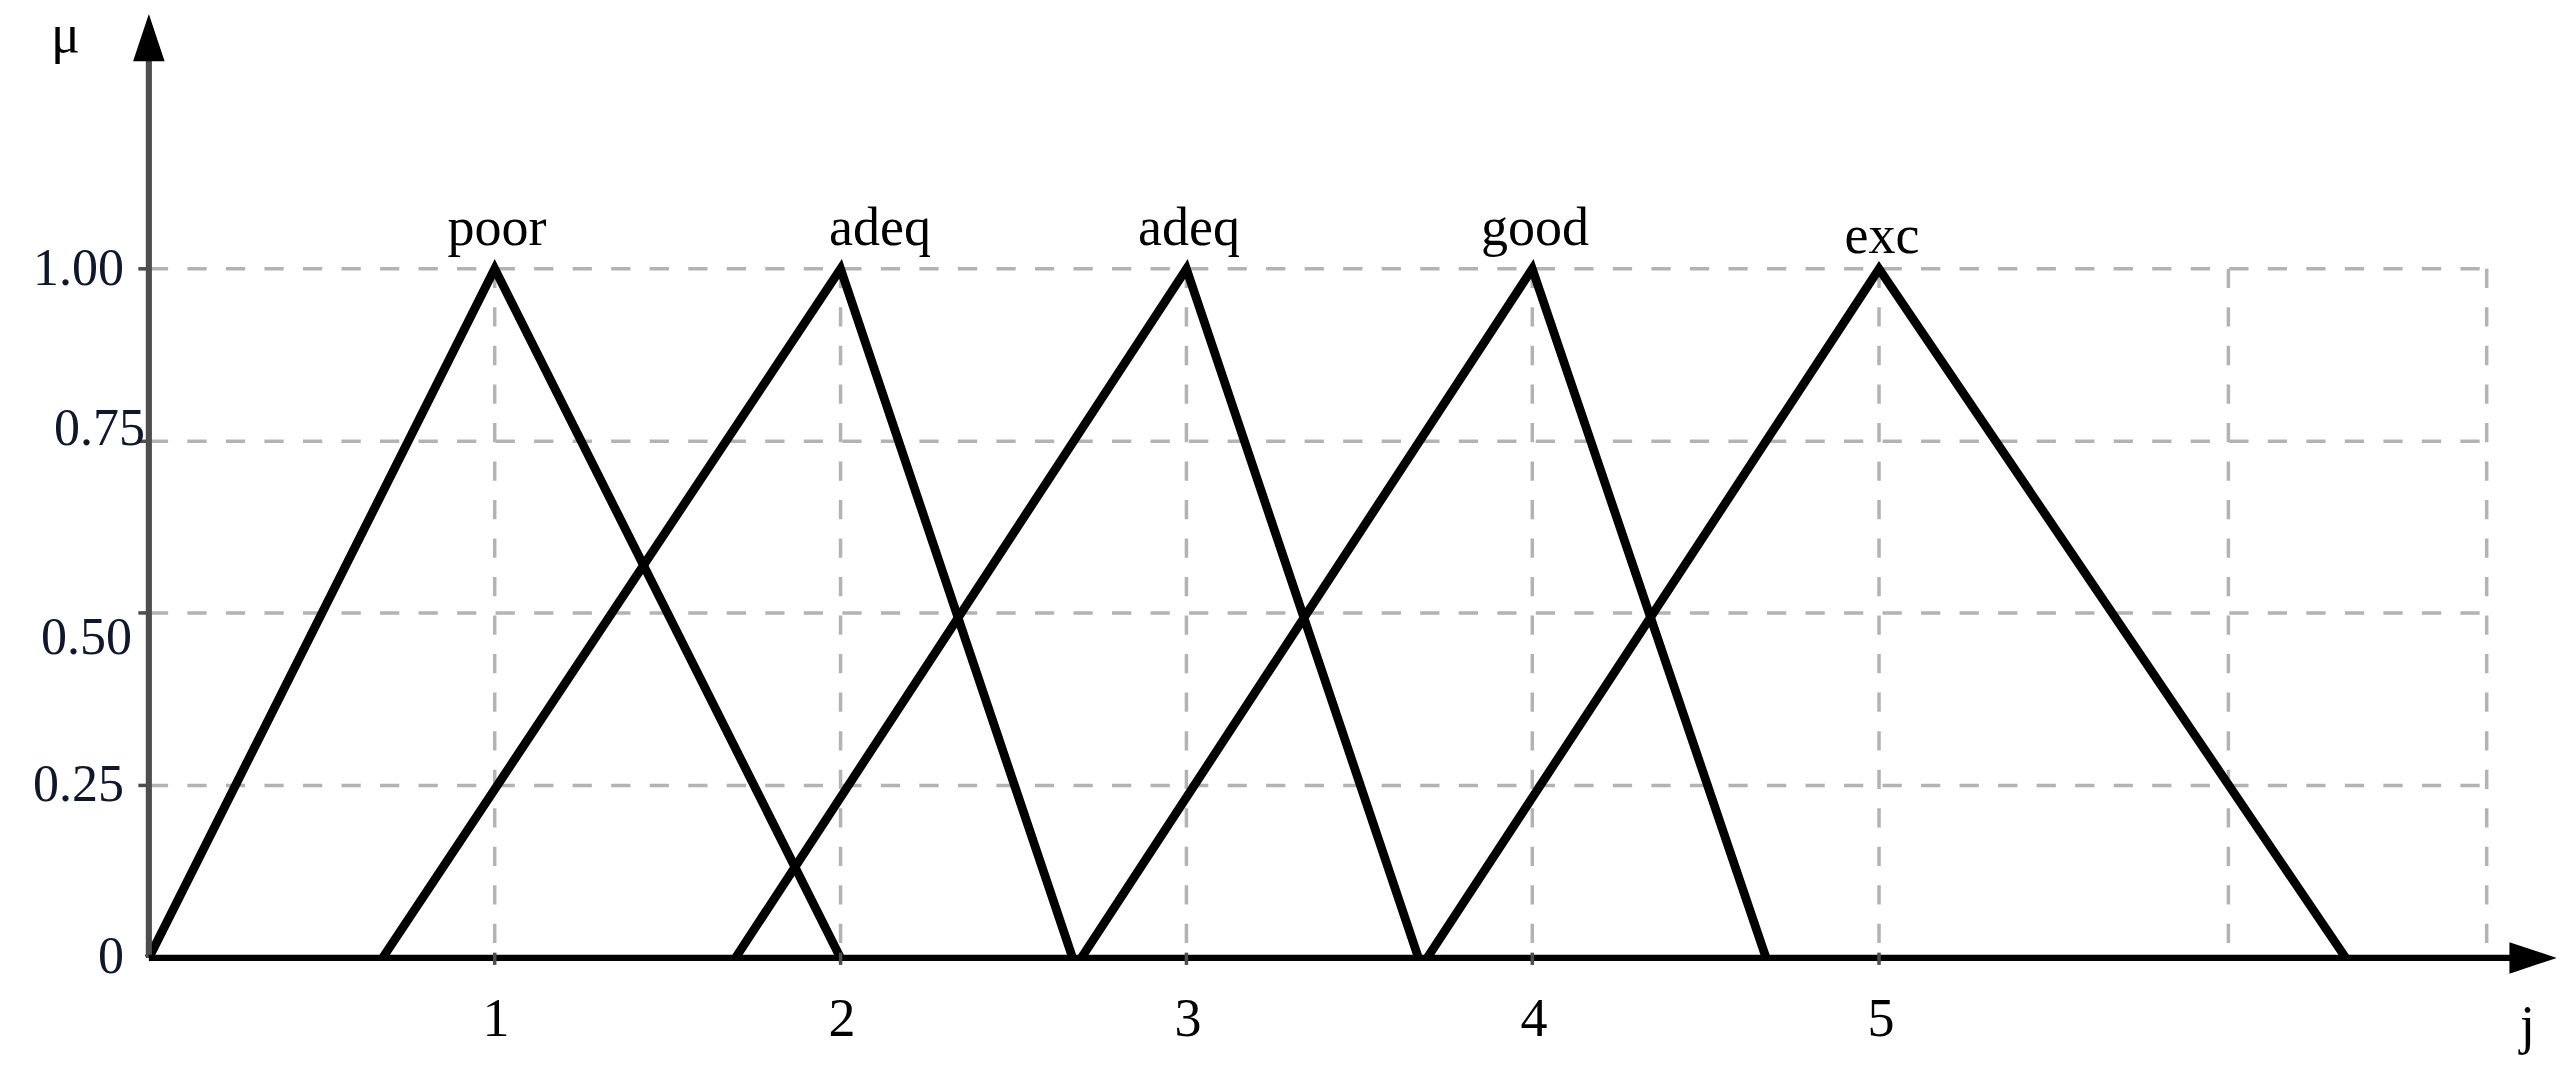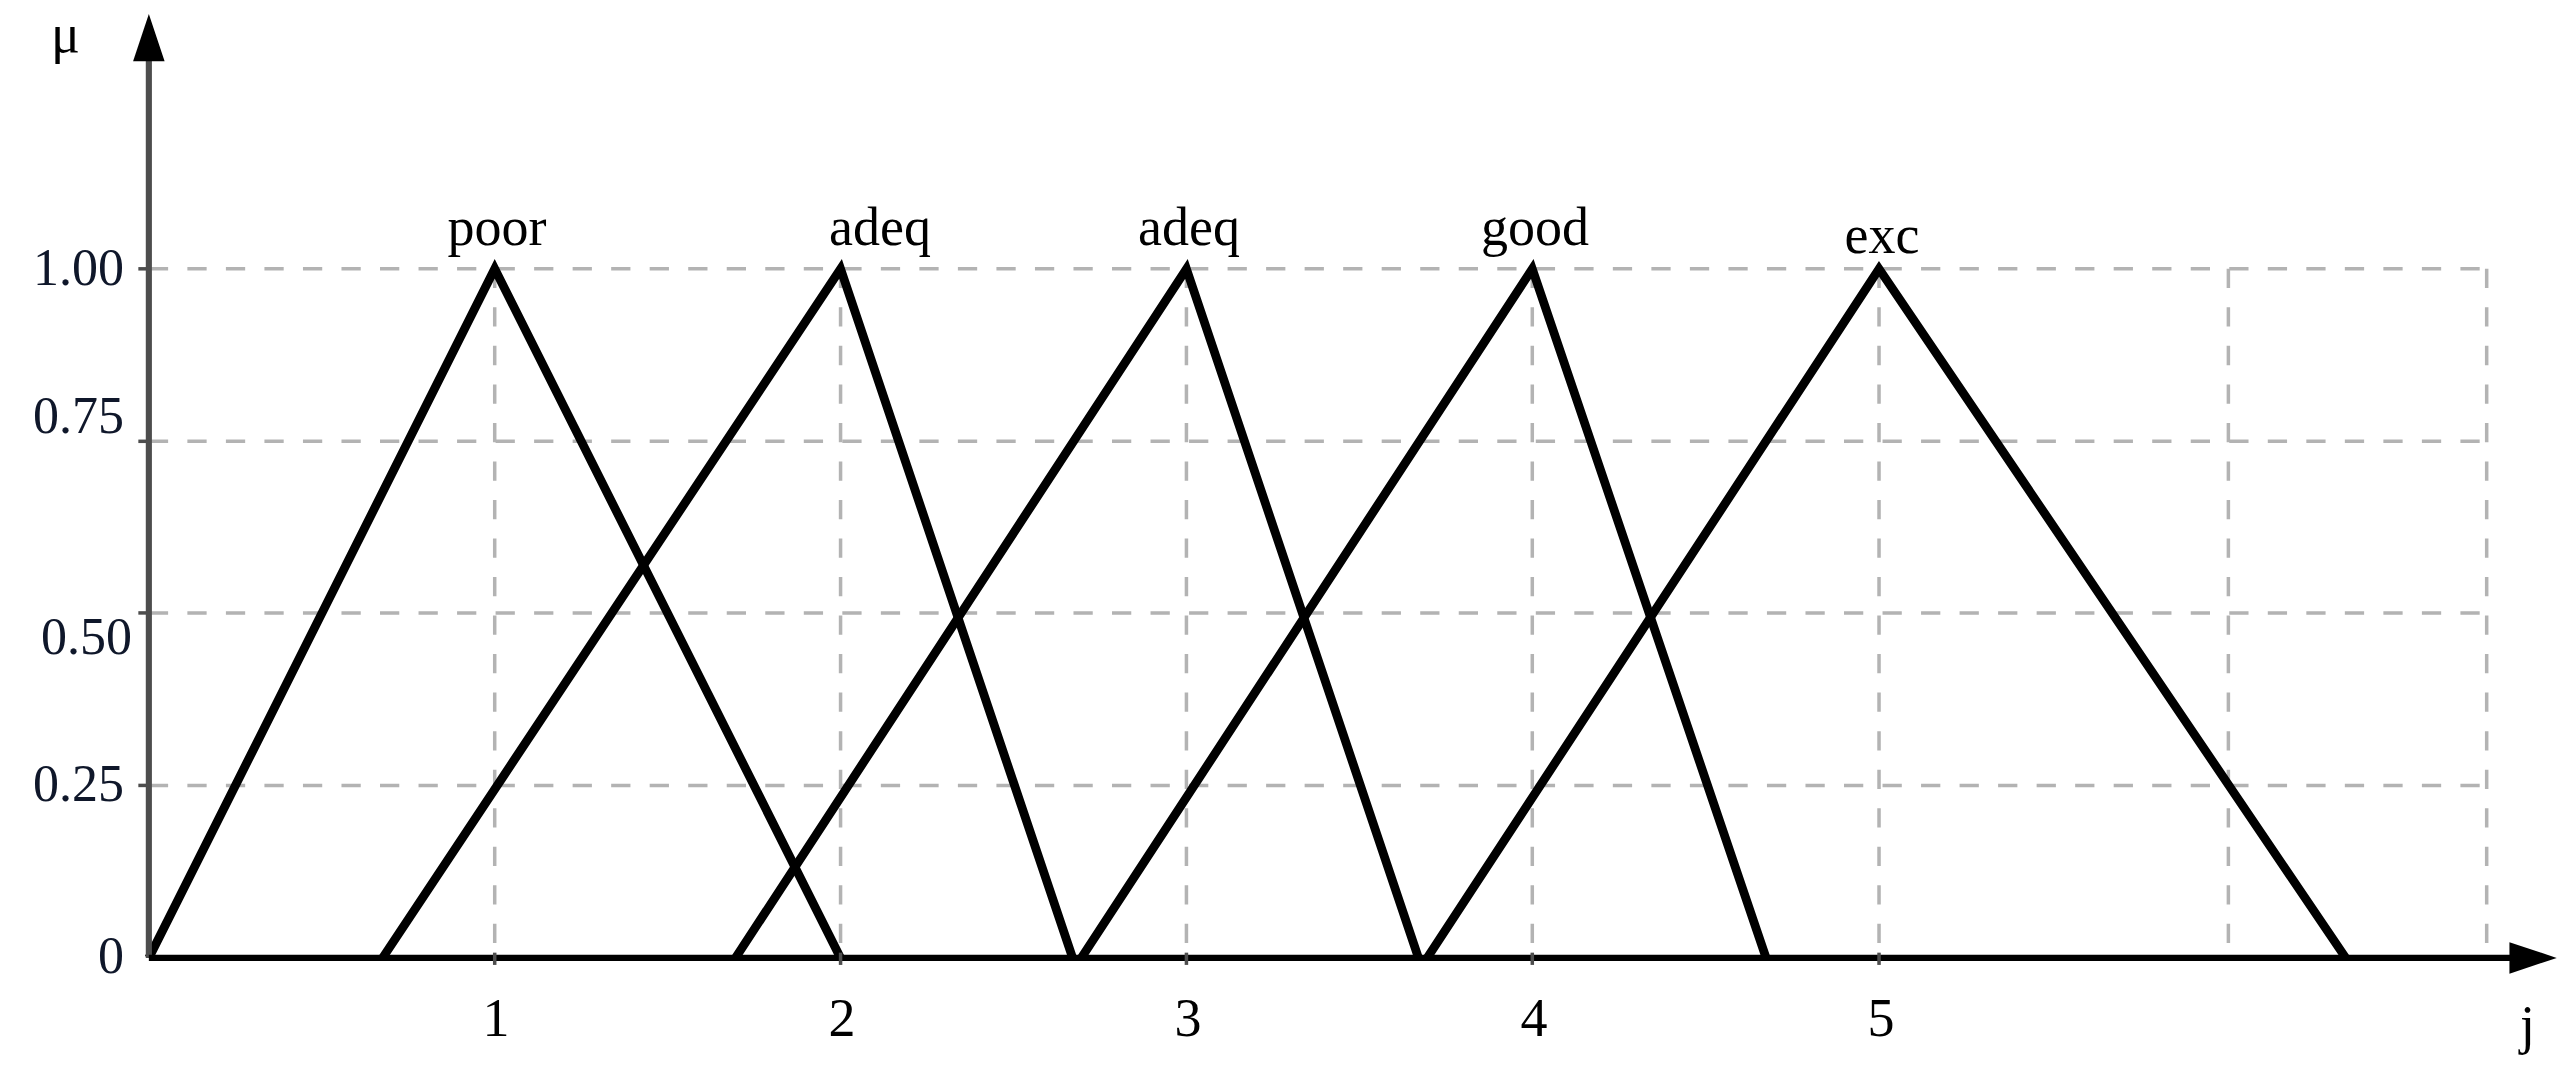--- a/index.html
+++ b/index.html
@@ -114,21 +114,21 @@
       <line x1="2146" y1="1088" x2="2146" y2="1102" stroke="#4d4d4d" stroke-width="4"></line>
     </g>
 
   </svg>
 
   <div class="axis-name" style="left:51px; top:7px;">μ</div>
 
   <div class="axis-name" style="left:2520px; top:998px;">j</div>
 
   <div class="ytick-label" style="left:0px; top:242px; width:124px;">1.00</div>
-  <div class="ytick-label" style="left:0px; top:390px; width:124px;">0.75</div>
+  <div class="ytick-label" style="left:0px; top:402px; width:124px;padding-left:21px;">0.75</div>
   <div class="ytick-label" style="left:8px; top:586px; width:124px;margin-top:25px;">0.50</div>
   <div class="ytick-label" style="left:0px; top:758px; width:124px;">0.25</div>
   <div class="ytick-label" style="left:0px; top:930px; width:124px;">0</div>
 
   <div class="xtick-label" style="left:496px; top:991px;">1</div>
   <div class="xtick-label" style="left:842px; top:991px;">2</div>
   <div class="xtick-label" style="left:1188px; top:991px;">3</div>
   <div class="xtick-label" style="left:1534px; top:991px;">4</div>
   <div class="xtick-label" style="left:1881px; top:991px;">5</div>
 

